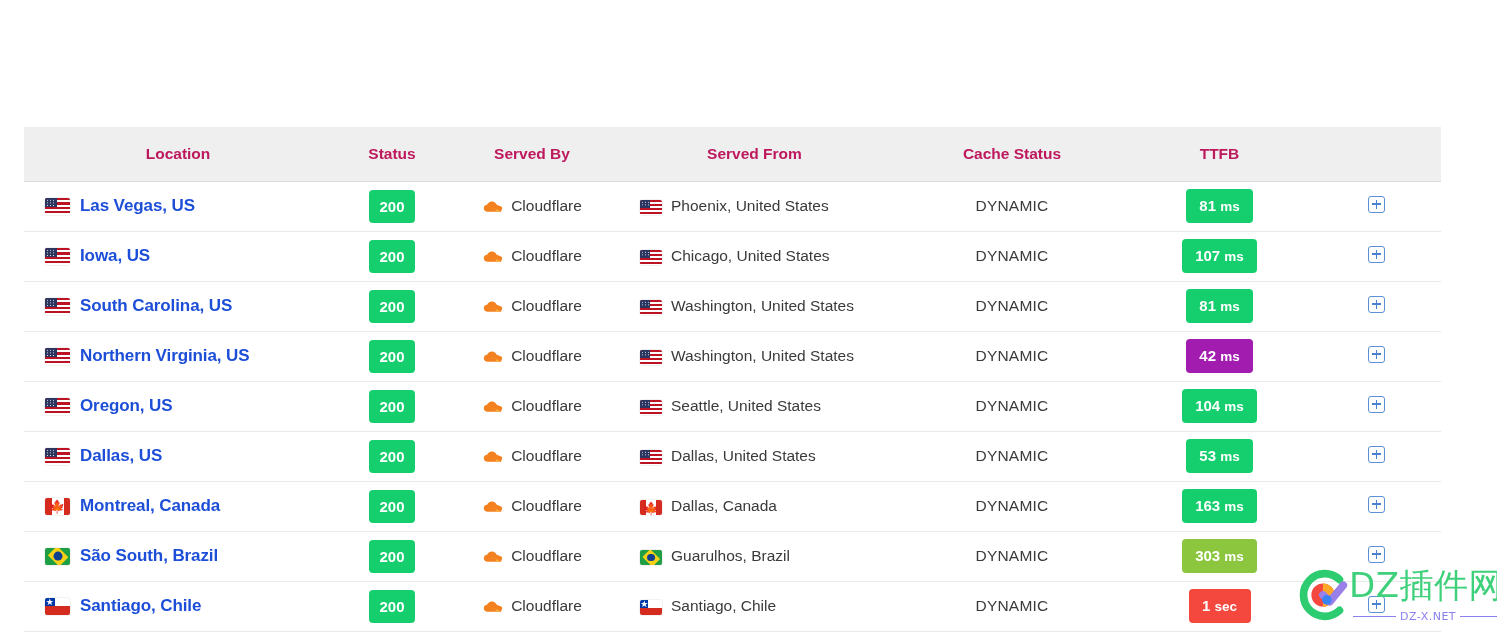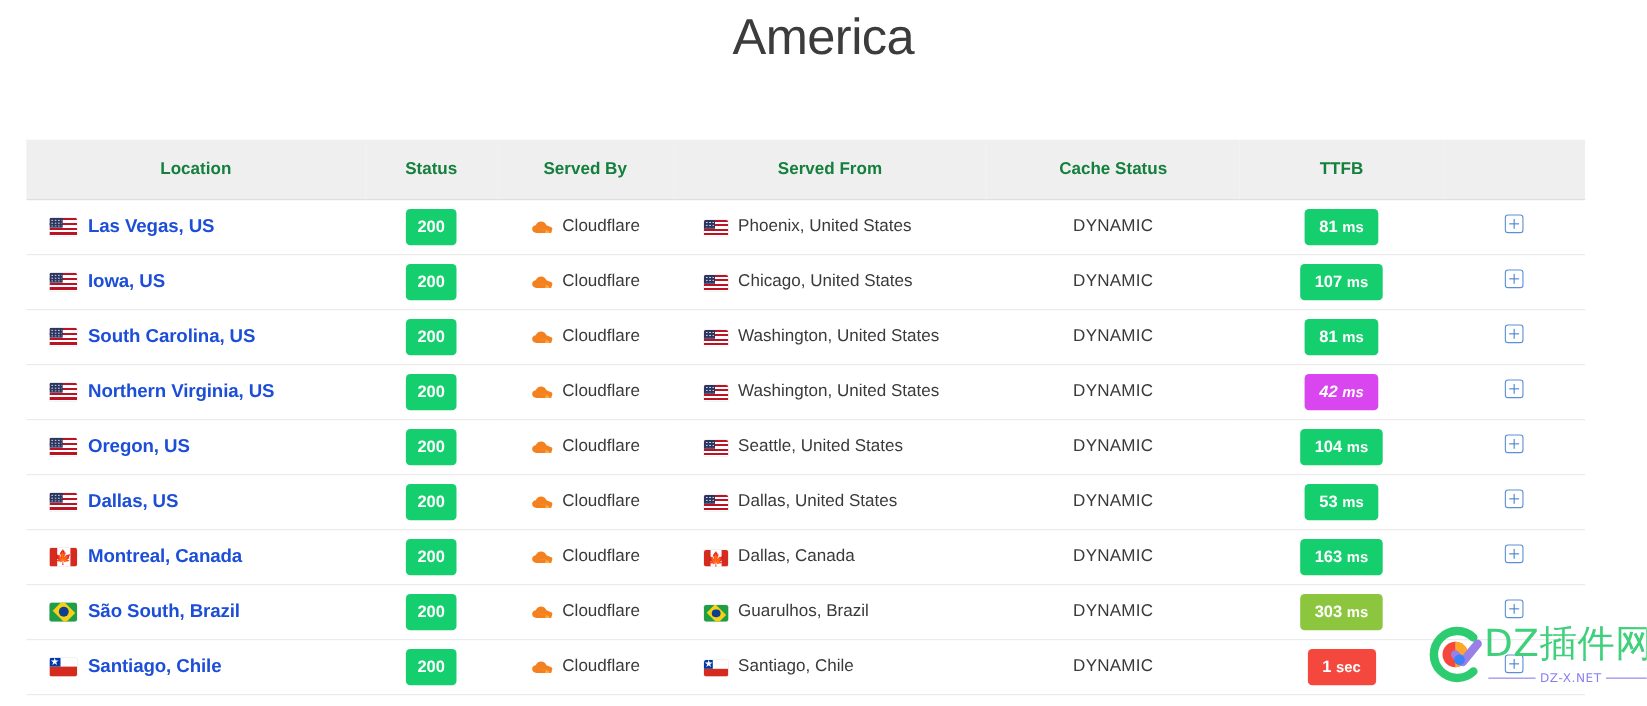--- a/index.html
+++ b/index.html
@@ -38,21 +38,21 @@
     width: 100%;
     border-collapse: collapse;
     table-layout: fixed;
   }
 
   thead th {
     background: #efefef;
     height: 54px;
     font-size: 15.5px;
     font-weight: 700;
-    color: #15803d;
+    color: #be185d;
     text-align: center;
     border-bottom: 1px solid #dcdcdc;
     vertical-align: middle;
   }
 
   
   .col-location { width: 308px; }
   .col-status   { width: 120px; }
   .col-servedby { width: 160px; }
   .col-from     { width: 285px; }
@@ -232,21 +232,20 @@
     font-size: 11px; color: #8a7ff0; letter-spacing: 0.5px;
     font-family: "DejaVu Sans", sans-serif; white-space: nowrap;
   }
   .wm-logo { position: absolute; left: 0; top: 0; width: 58px; height: 58px; }
 </style>
 </head>
 <body>
 
 <div id="page">
 
-  <h1 class="page-title">America</h1>
 
   <div class="table-wrap">
     <table class="results">
       <colgroup>
         <col class="col-location">
           <col class="col-status">
           <col class="col-servedby">
         <col class="col-from">
           <col class="col-cache">
           <col class="col-ttfb">
@@ -386,21 +385,21 @@
             <td>
               <div class="from-inner">
                 <span class="flag sm flag-us">
                   <span class="stripes"></span>
                   <span class="canton"></span>
                 </span>
                 <span class="from-name">Washington, United States</span>
               </div>
             </td>
             <td><span class="cache-text">DYNAMIC</span></td>
-            <td><span class="badge badge-ttfb" style="background: #d946ef; font-style: italic;"><span>42</span> <span class="unit">ms</span></span></td>
+            <td><span class="badge badge-ttfb" style="background: #a21caf;"><span>42</span> <span class="unit">ms</span></span></td>
             <td><span class="expand-btn"></span></td>
           </tr>
           <tr>
             <td class="cell-location">
               <div class="loc-inner">
                 <span class="flag flag-us">
                   <span class="stripes"></span>
                   <span class="canton"></span>
                 </span>
                 <span class="loc-name">Oregon, US</span>

